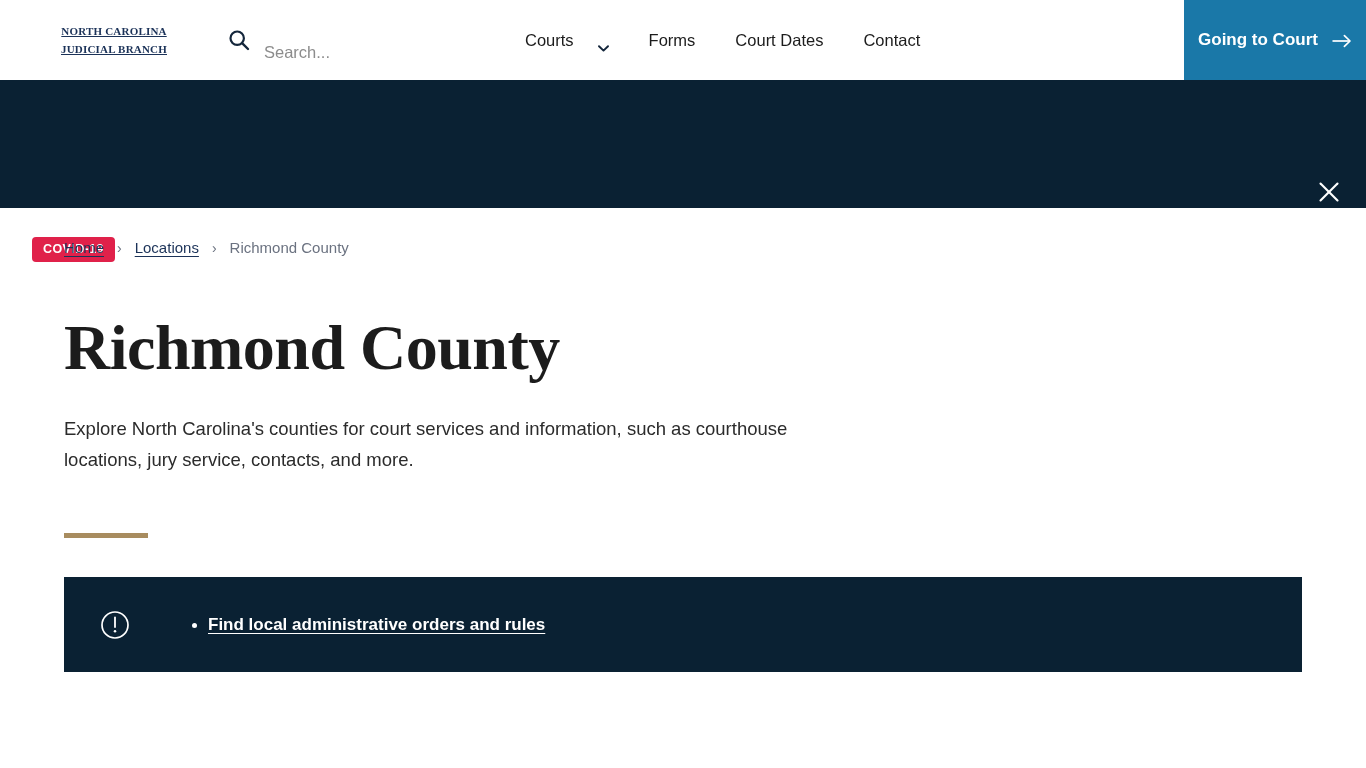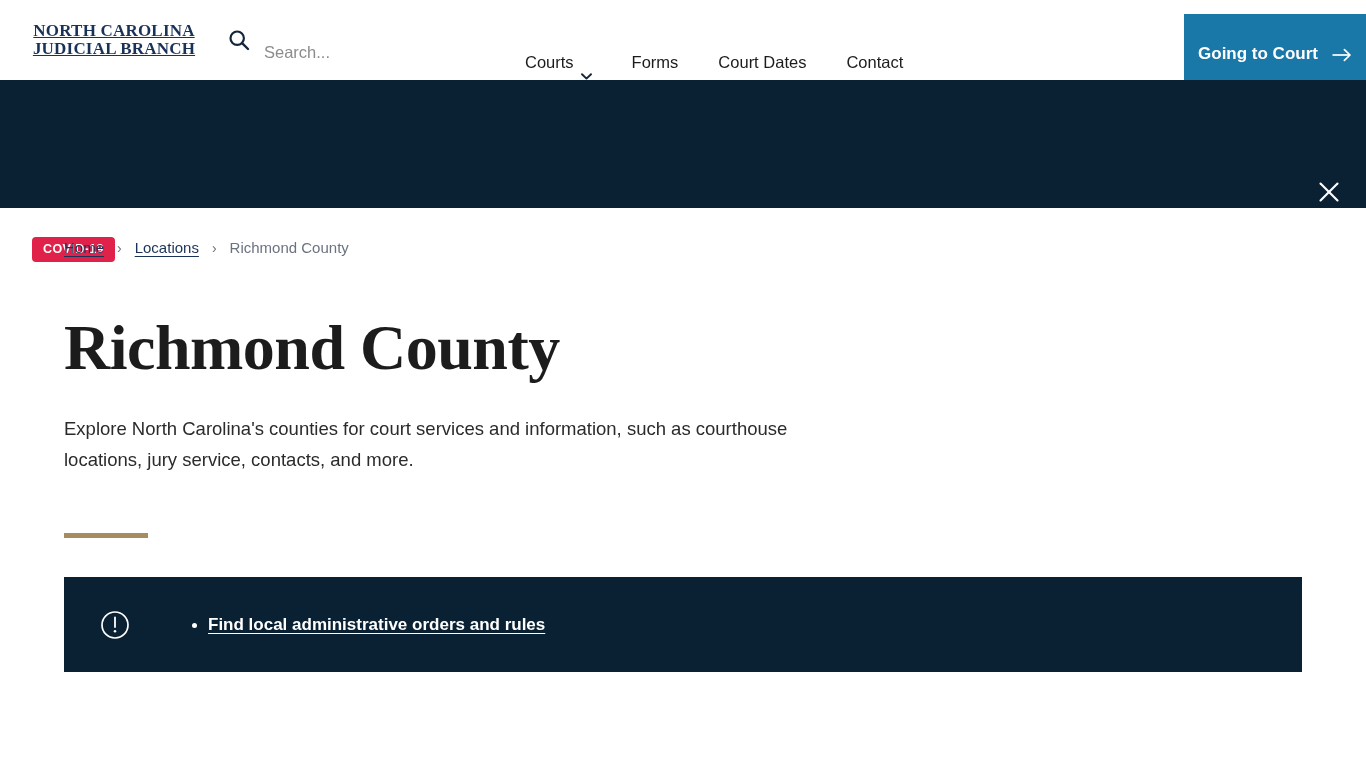--- a/index.html
+++ b/index.html
@@ -21,21 +21,21 @@
     display: flex;
     align-items: center;
   }
 
   .logo-block {
     margin-left: 30px;
     width: 168px;
     color: #1B3258;
     font-family: "Liberation Serif", serif;
     font-weight: 700;
-    font-size: 17px;
+    font-size: 11px;
     line-height: 18px;
     letter-spacing: 0.2px;
     text-align: center;
     white-space: nowrap;
   }
   .logo-line { display: block; }
 
   .search-wrap {
     display: flex;
     align-items: center;
@@ -68,40 +68,40 @@
     position: absolute;
     left: 505px;
     top: 0;
     height: 80px;
     display: flex;
     align-items: center;
     gap: 0px;
   }
   .nav-item {
     display: flex;
-    align-items: flex-end;
-    gap: 7px;
+    align-items: center;
+    gap: 24px;
     padding: 8px 20px;
     height: 80px;
     color: #1c1c1c;
     font-size: 16.5px;
     text-decoration: none;
     cursor: pointer;
     white-space: nowrap;
   }
   .chevron-down {
     width: 11px;
     height: 7px;
     display: inline-block;
   }
 
   .cta-button {
     position: absolute;
     right: 0;
-    top: 14px;
+    top: 0;
     width: 182px;
     height: 80px;
     background: #1A78A8;
     color: #ffffff;
     display: flex;
     align-items: center;
     justify-content: center;
     gap: 14px;
     font-size: 17px;
     font-weight: 600;

